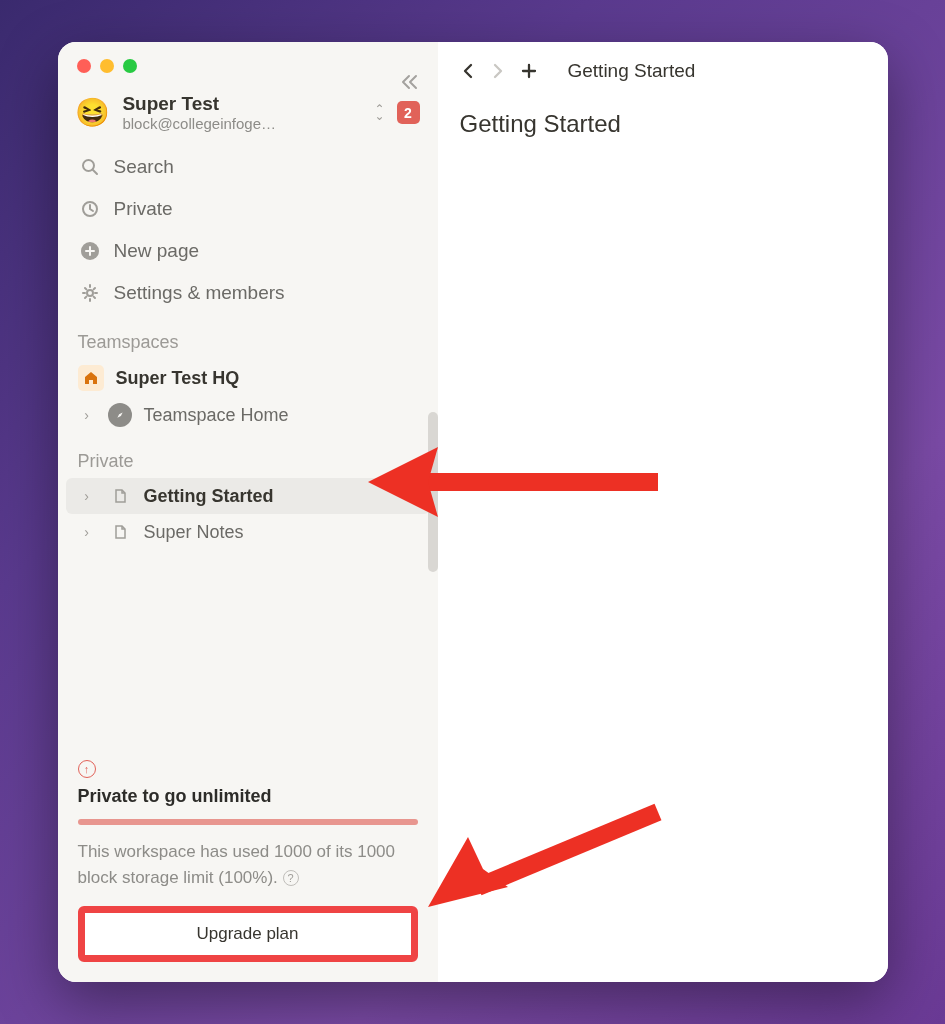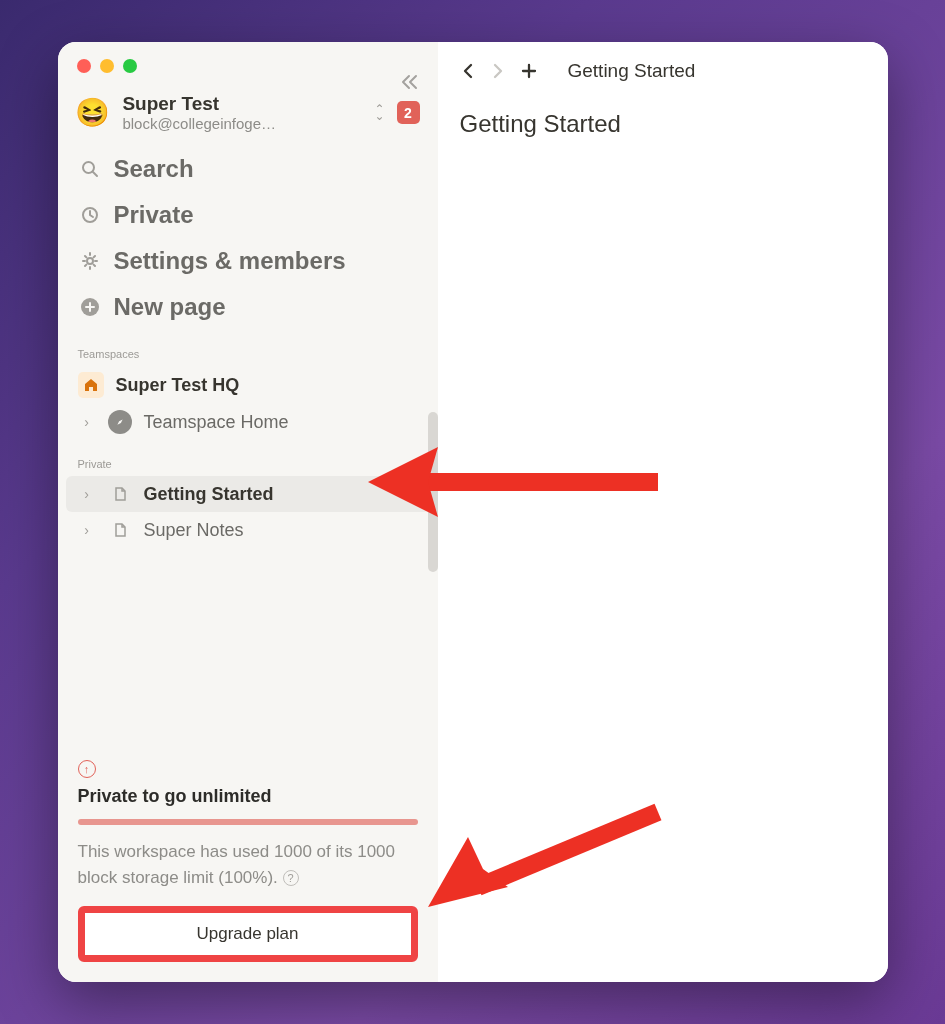--- a/index.html
+++ b/index.html
@@ -40,24 +40,24 @@
 .ws-text { flex: 1; min-width: 0; }
 .ws-name { font-weight: 700; font-size: 19px; color: #37352f; }
 .ws-email { font-size: 15px; color: #8d8c88; white-space: nowrap; overflow: hidden; text-overflow: ellipsis; max-width: 210px;}
 .ws-chevrons { color: #a09e99; font-size: 12px; display:flex; flex-direction:column; line-height:7px;}
 .notif-badge { background: #e16259; color: #fff; font-size: 14px; font-weight: 600; width: 23px; height: 23px; border-radius: 5px; display:flex; align-items:center; justify-content:center; }
 
 
 .menu { padding: 0 8px; }
 .menu-item { display: flex; align-items: center; gap: 12px; padding: 9px 12px; border-radius: 6px; cursor: pointer; color: #6b6a66; }
 .menu-item .icon { width: 24px; height: 24px; display:flex; align-items:center; justify-content:center; color:#a09e99;}
-.menu-label { font-size: 24px; color: #6b6a66; font-weight: 700; }
-
-
-.section-header { font-size: 11px; color: #9c9a96; font-weight: 500; padding: 18px 20px 6px 20px; }
+.menu-label { font-size: 19px; color: #6b6a66; font-weight: 400; }
+
+
+.section-header { font-size: 18px; color: #9c9a96; font-weight: 500; padding: 18px 20px 6px 20px; }
 .tree-item { display: flex; align-items: center; gap: 12px; padding: 6px 12px; border-radius: 6px; cursor: pointer; margin: 0 8px; }
 .tree-item.selected { background: #ebeae7; }
 .tree-toggle { width: 18px; color: #a09e99; font-size: 14px; text-align:center;}
 .tree-icon { width: 24px; height: 24px; display:flex; align-items:center; justify-content:center; font-size: 16px;}
 .tree-label { font-size: 18px; color: #6b6a66; font-weight: 500; }
 .tree-item.selected .tree-label { color: #37352f; font-weight: 700; }
 .tree-item.bold .tree-label { color: #37352f; font-weight: 700; }
 .ts-icon { background: #fdebd3; border-radius: 5px; width: 26px; height: 26px; }
 .compass { background: #8d8c88; border-radius: 50%; color:#f7f6f3;}
 
@@ -127,35 +127,35 @@
         <span class="icon">
           <svg width="20" height="20" viewBox="0 0 20 20" fill="none">
               <circle cx="10" cy="10" r="7" stroke="currentColor" stroke-width="2"></circle>
               <path d="M10 6 V10 L13 12" stroke="currentColor" stroke-width="2" stroke-linecap="round"></path>
             </svg>
         </span>
         <span class="menu-label">Private</span>
       </div>
       <div class="menu-item">
         <span class="icon">
+          <svg width="20" height="20" viewBox="0 0 20 20" fill="currentColor">
+              <circle cx="10" cy="10" r="9"></circle>
+              <path d="M10 6v8M6 10h8" stroke="#f7f6f3" stroke-width="2" stroke-linecap="round"></path>
+            </svg>
+        </span>
+        <span class="menu-label">New page</span>
+      </div>
+      <div class="menu-item">
+        <span class="icon">
           <svg width="20" height="20" viewBox="0 0 20 20" fill="none">
               <circle cx="10" cy="10" r="3" stroke="currentColor" stroke-width="2"></circle>
               <path d="M10 2v2M10 16v2M3 10H5M15 10h2M5 5l1.4 1.4M13.6 13.6L15 15M5 15l1.4-1.4M13.6 6.4L15 5" stroke="currentColor" stroke-width="2" stroke-linecap="round"></path>
             </svg>
         </span>
         <span class="menu-label">Settings &amp; members</span>
-      </div>
-      <div class="menu-item">
-        <span class="icon">
-          <svg width="20" height="20" viewBox="0 0 20 20" fill="currentColor">
-              <circle cx="10" cy="10" r="9"></circle>
-              <path d="M10 6v8M6 10h8" stroke="#f7f6f3" stroke-width="2" stroke-linecap="round"></path>
-            </svg>
-        </span>
-        <span class="menu-label">New page</span>
       </div>
     </div>
 
     <div class="section-header">Teamspaces</div>
     <div class="tree-item bold">
       <span class="tree-icon ts-icon" style="color:#d9730d;">
         <svg width="16" height="16" viewBox="0 0 16 16" fill="currentColor">
             <path d="M8 2 L14 7 V14 H10 V10 H6 V14 H2 V7 Z"></path>
           </svg>
       </span>

